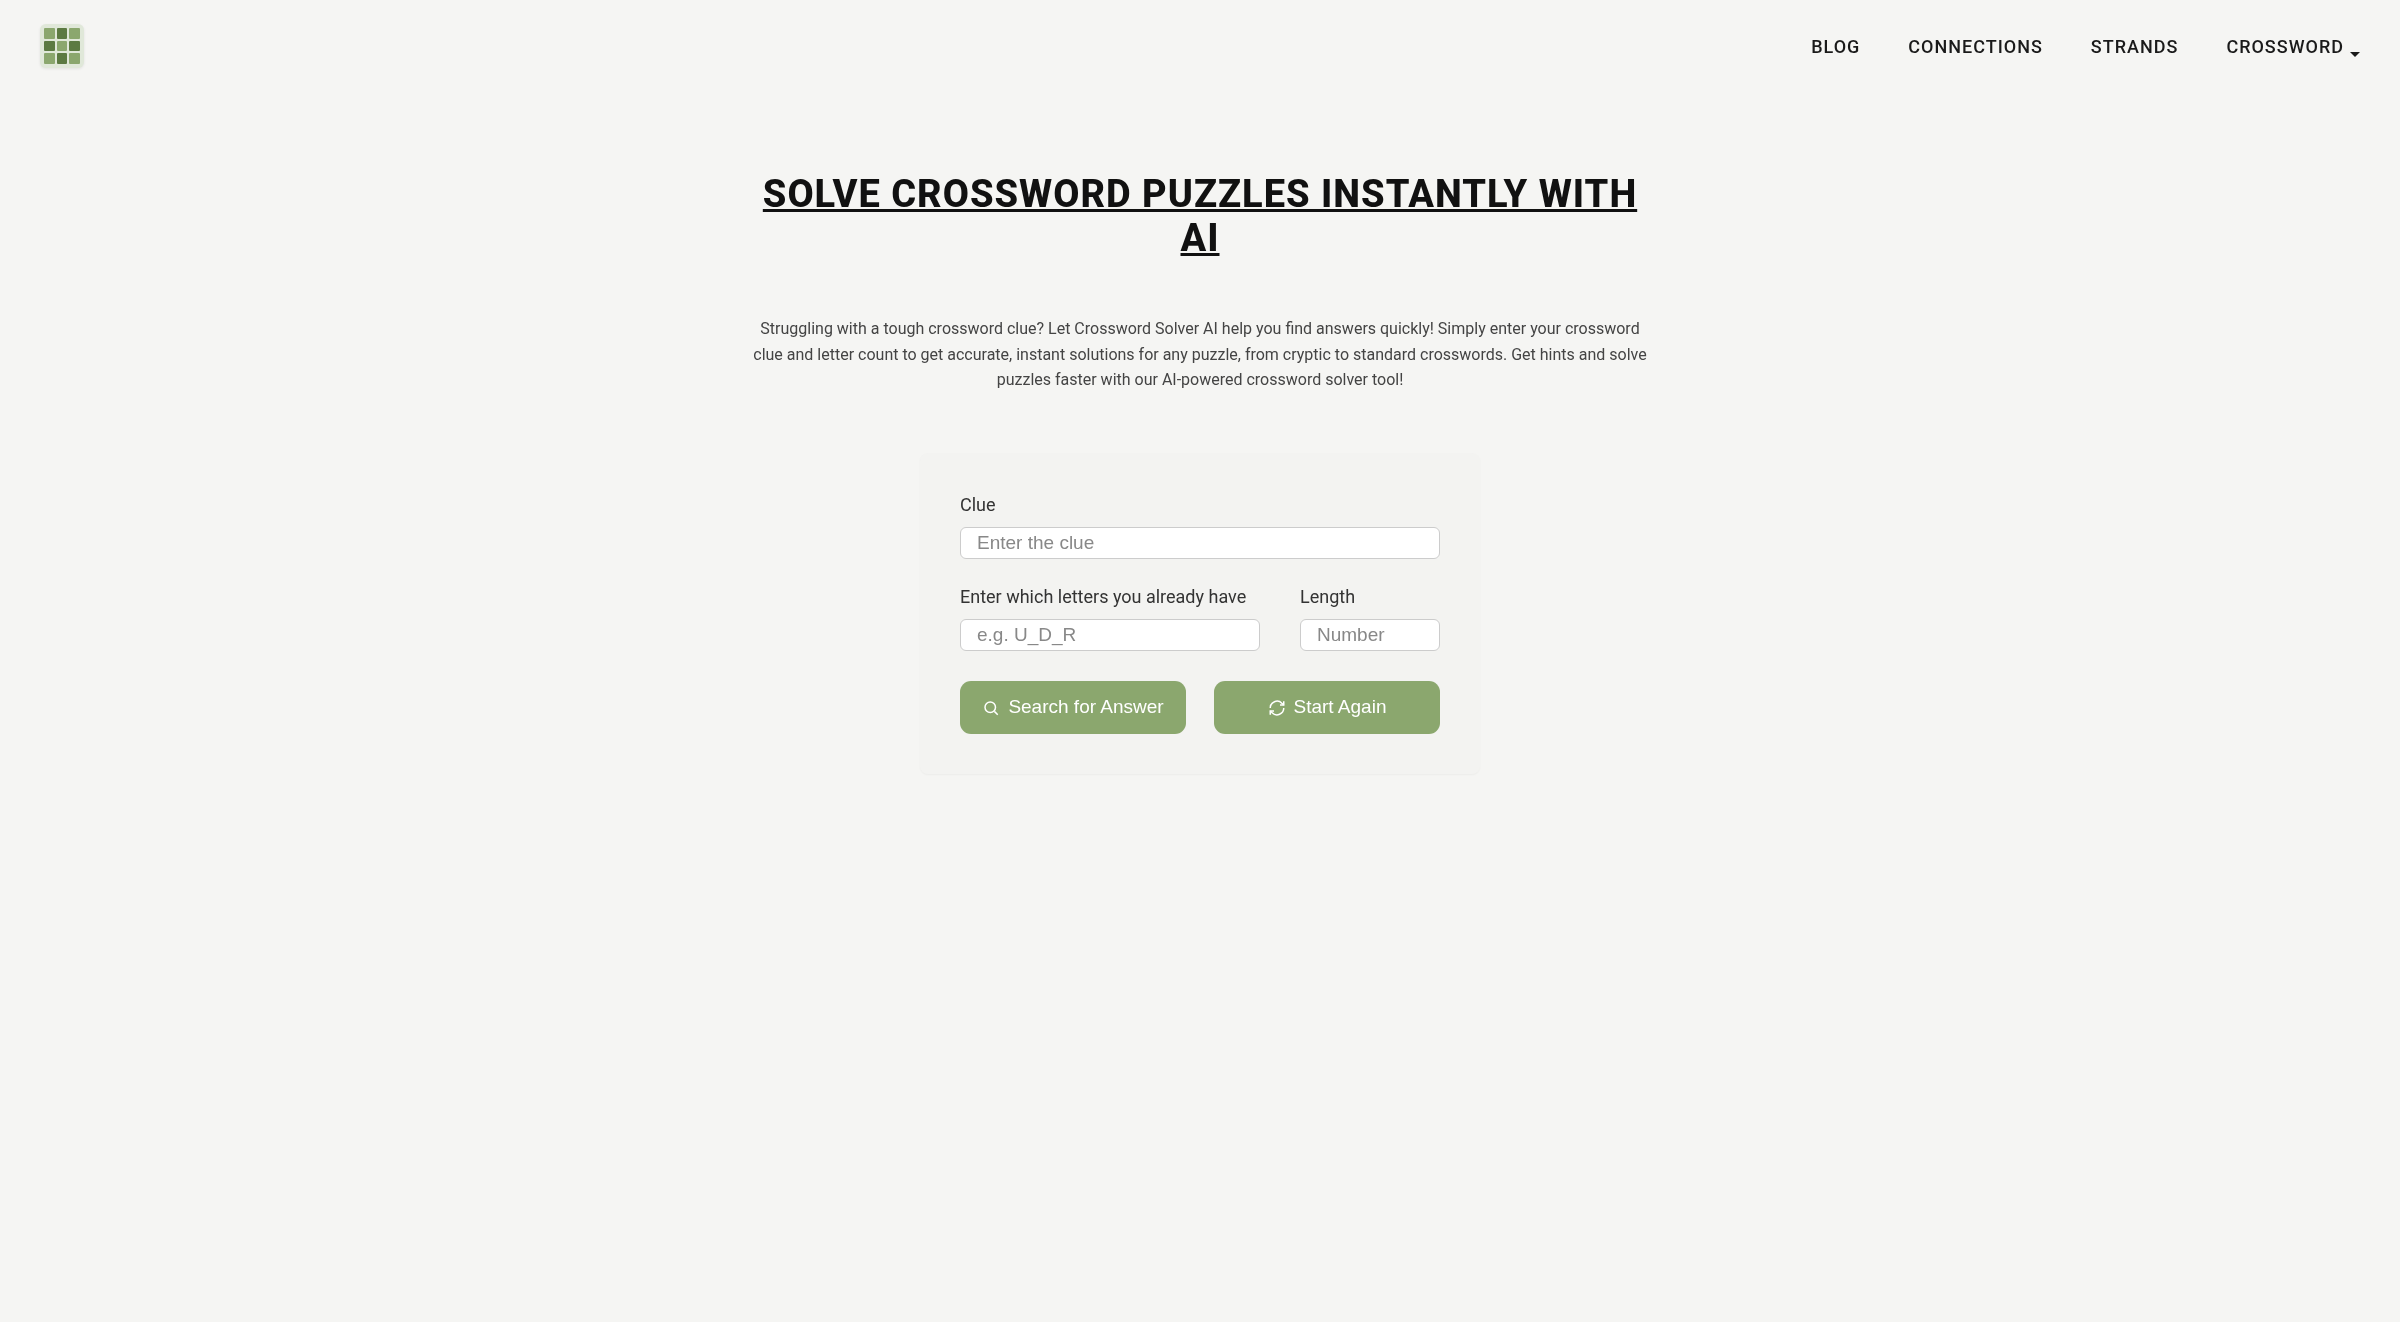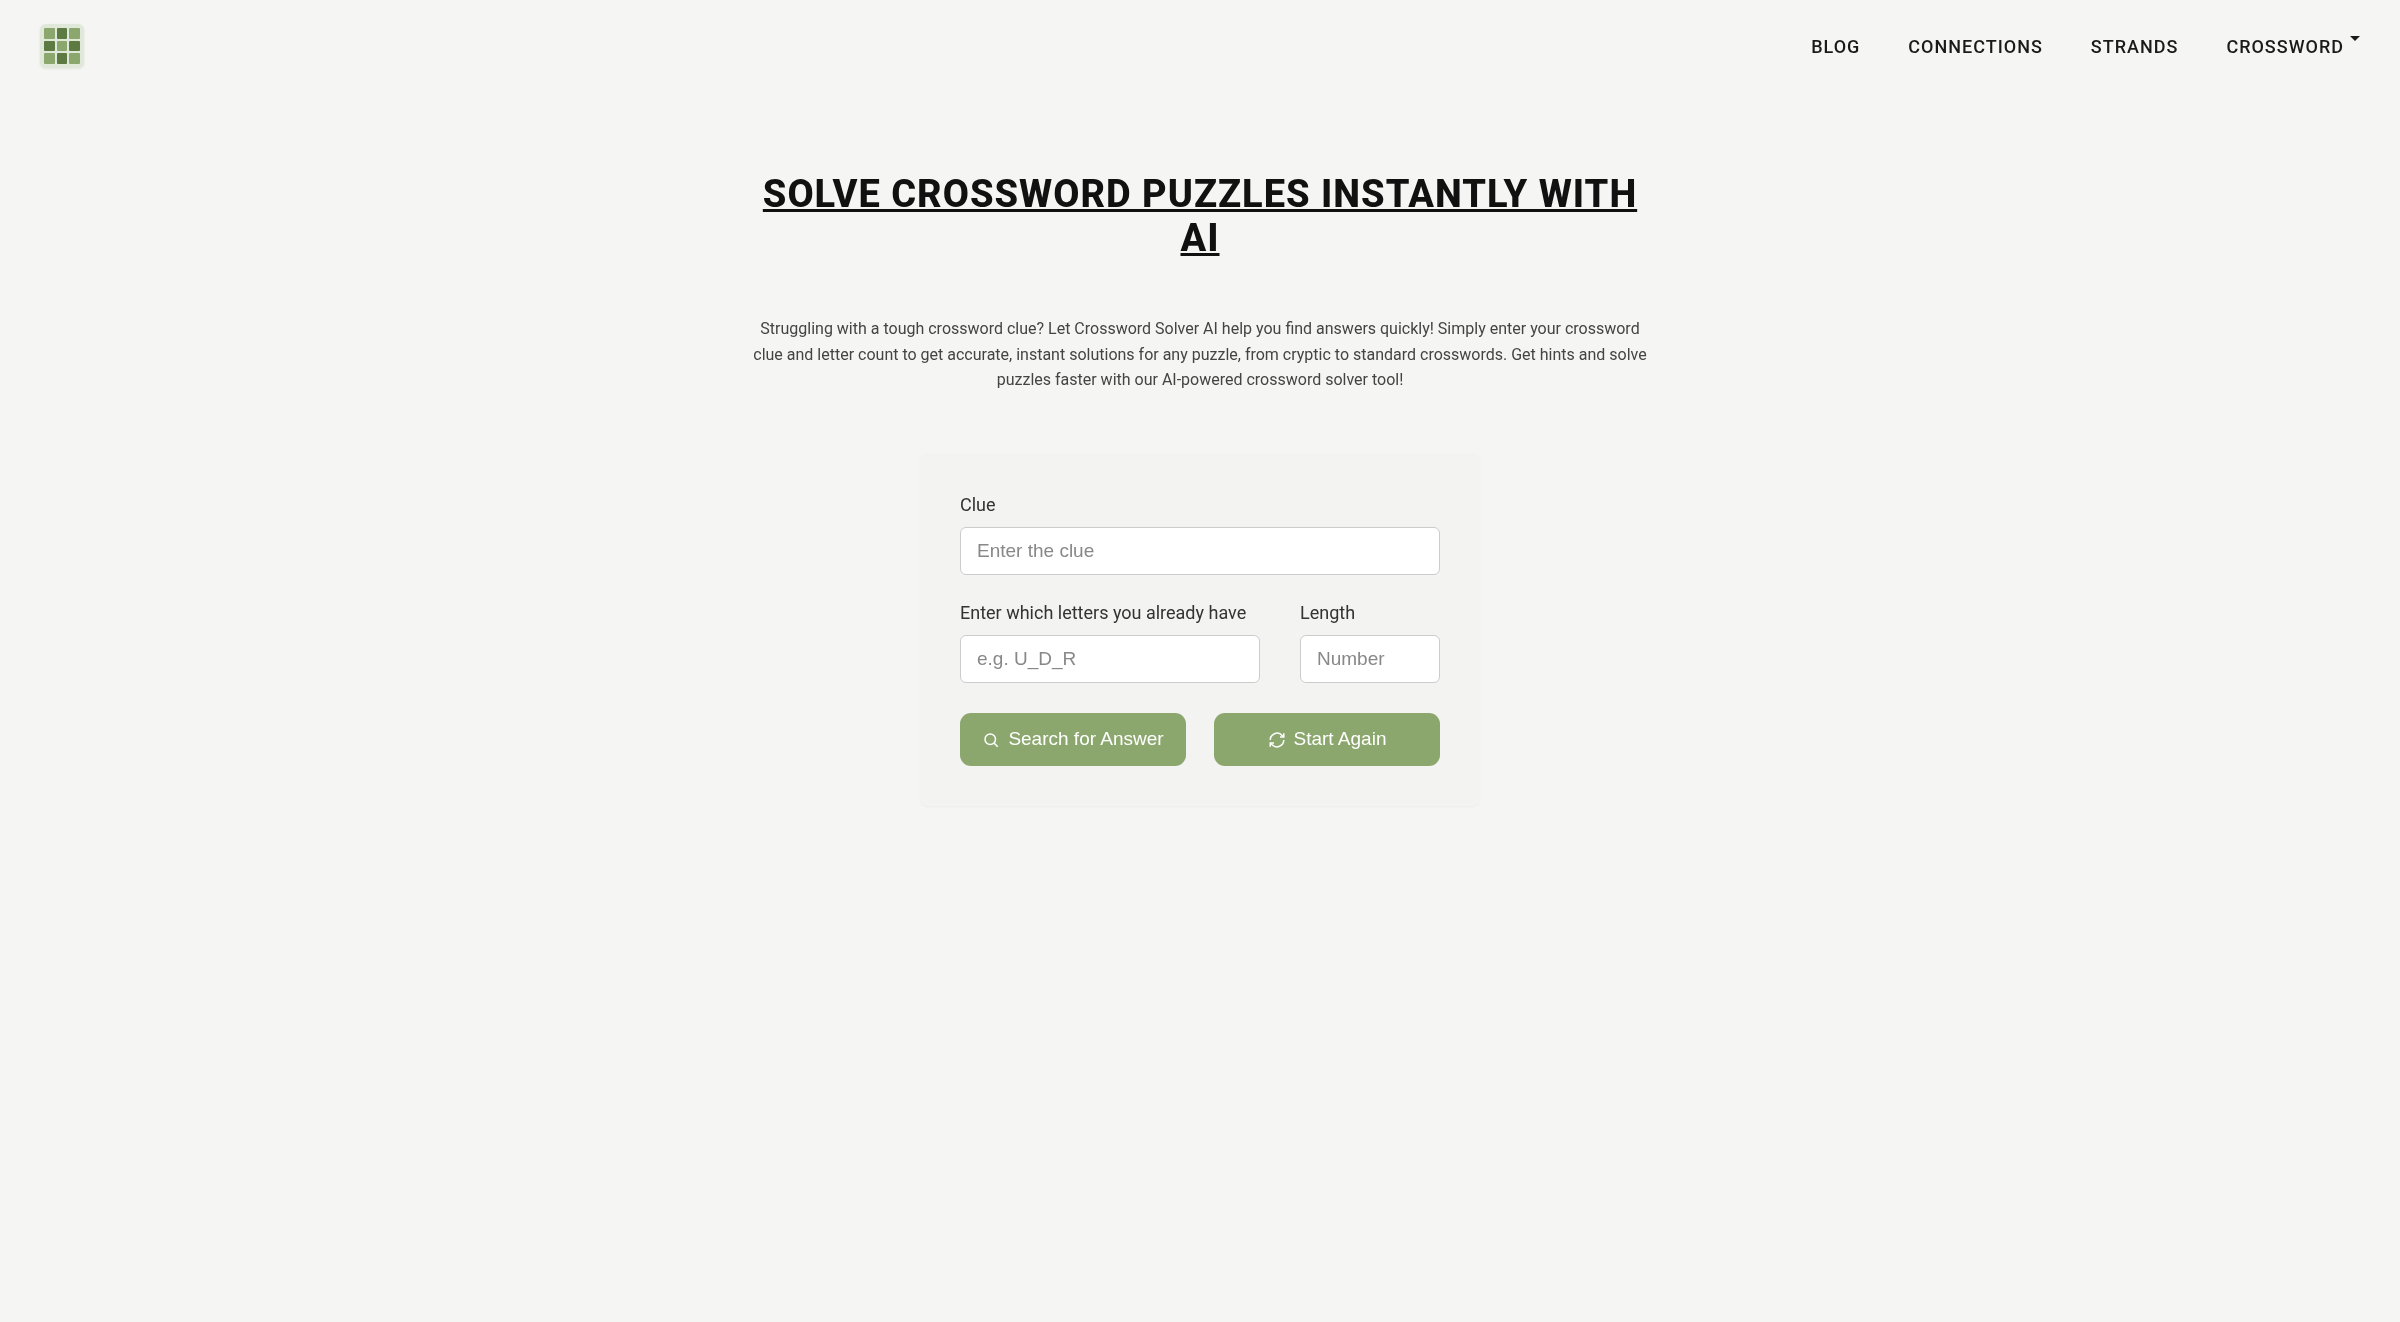--- a/index.html
+++ b/index.html
@@ -52,21 +52,21 @@
     }
     
     .nav-link {
       font-size: 18px;
       font-weight: 500;
       letter-spacing: 1px;
       color: #1a1a1a;
       text-decoration: none;
       cursor: pointer;
       display: flex;
-      align-items: flex-start;
+      align-items: flex-end;
       gap: 4px;
     }
     
     .caret-down {
       display: inline-block;
       width: 0;
       height: 0;
       border-left: 5px solid transparent;
       border-right: 5px solid transparent;
       border-top: 5px solid #1a1a1a;
@@ -131,21 +131,21 @@
     .label {
       display: block;
       font-size: 18px;
       color: #333;
       margin-bottom: 10px;
       line-height: 1.35;
     }
     
     .input {
       width: 100%;
-      padding: 12px 16px;
+      padding: 4px 16px;
       font-size: 19px;
       border: 1px solid #ccc;
       border-radius: 6px;
       background: #fff;
       color: #333;
     }
     
     .input::placeholder {
       color: #888;
     }

